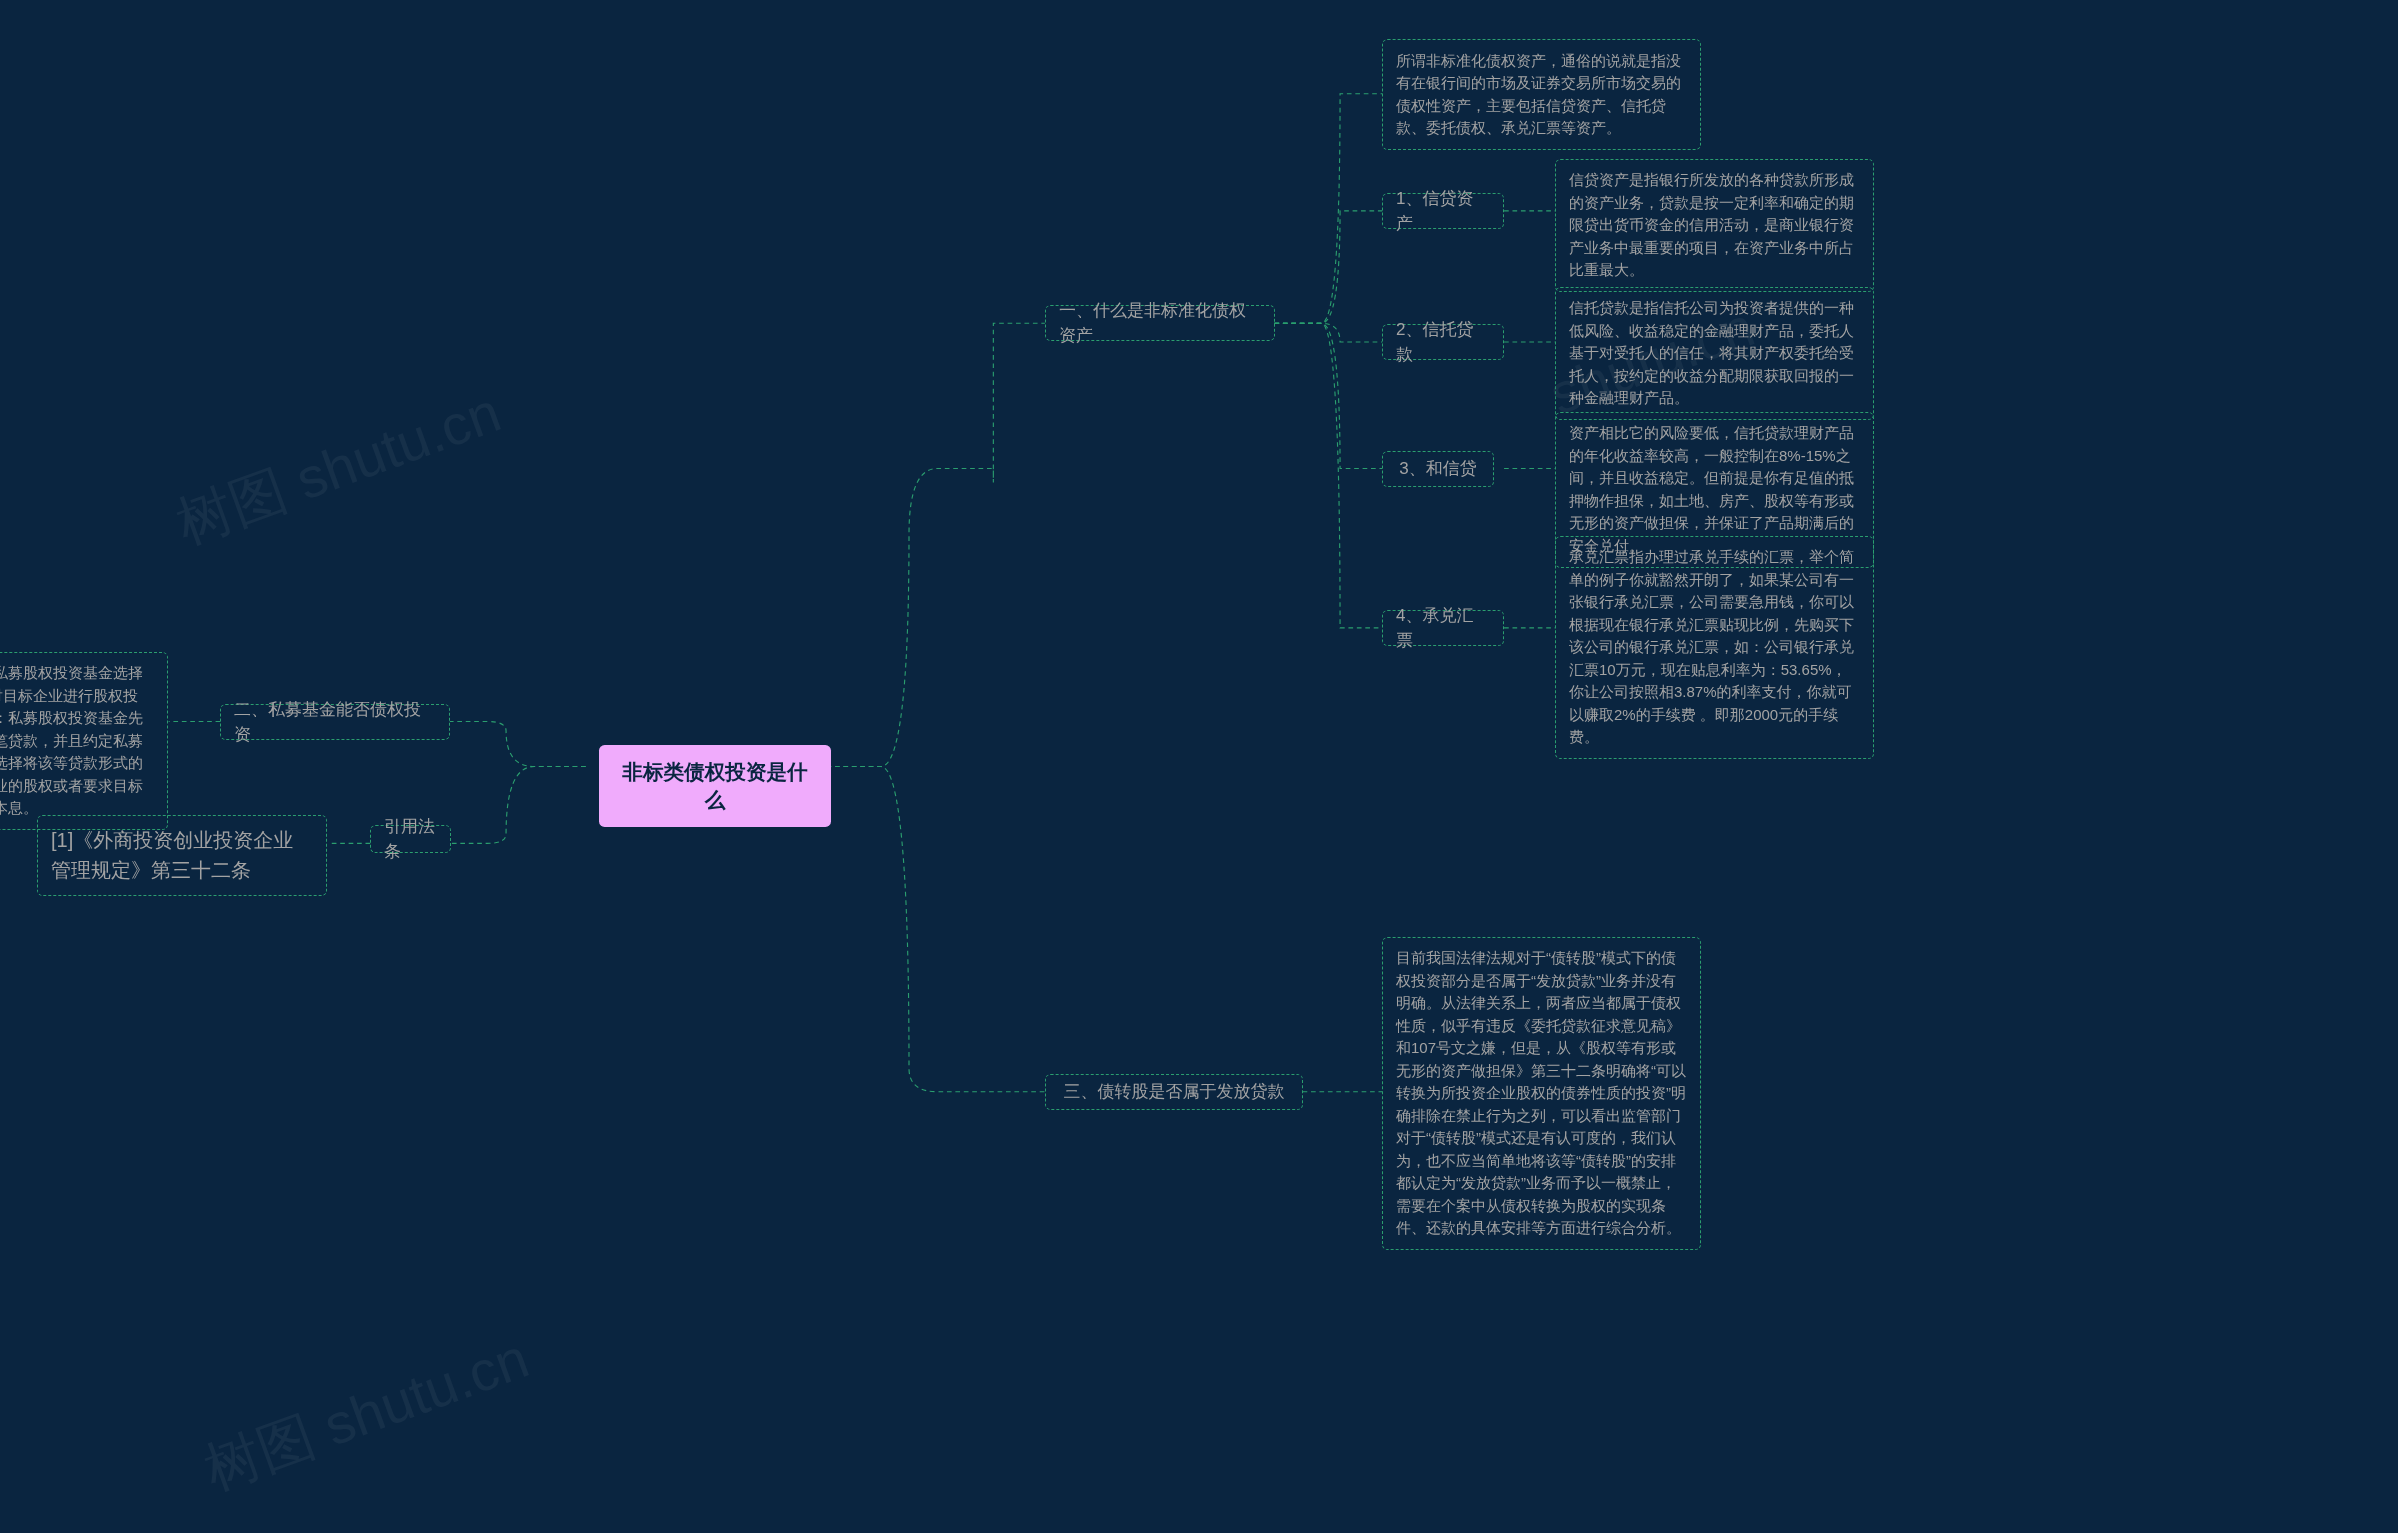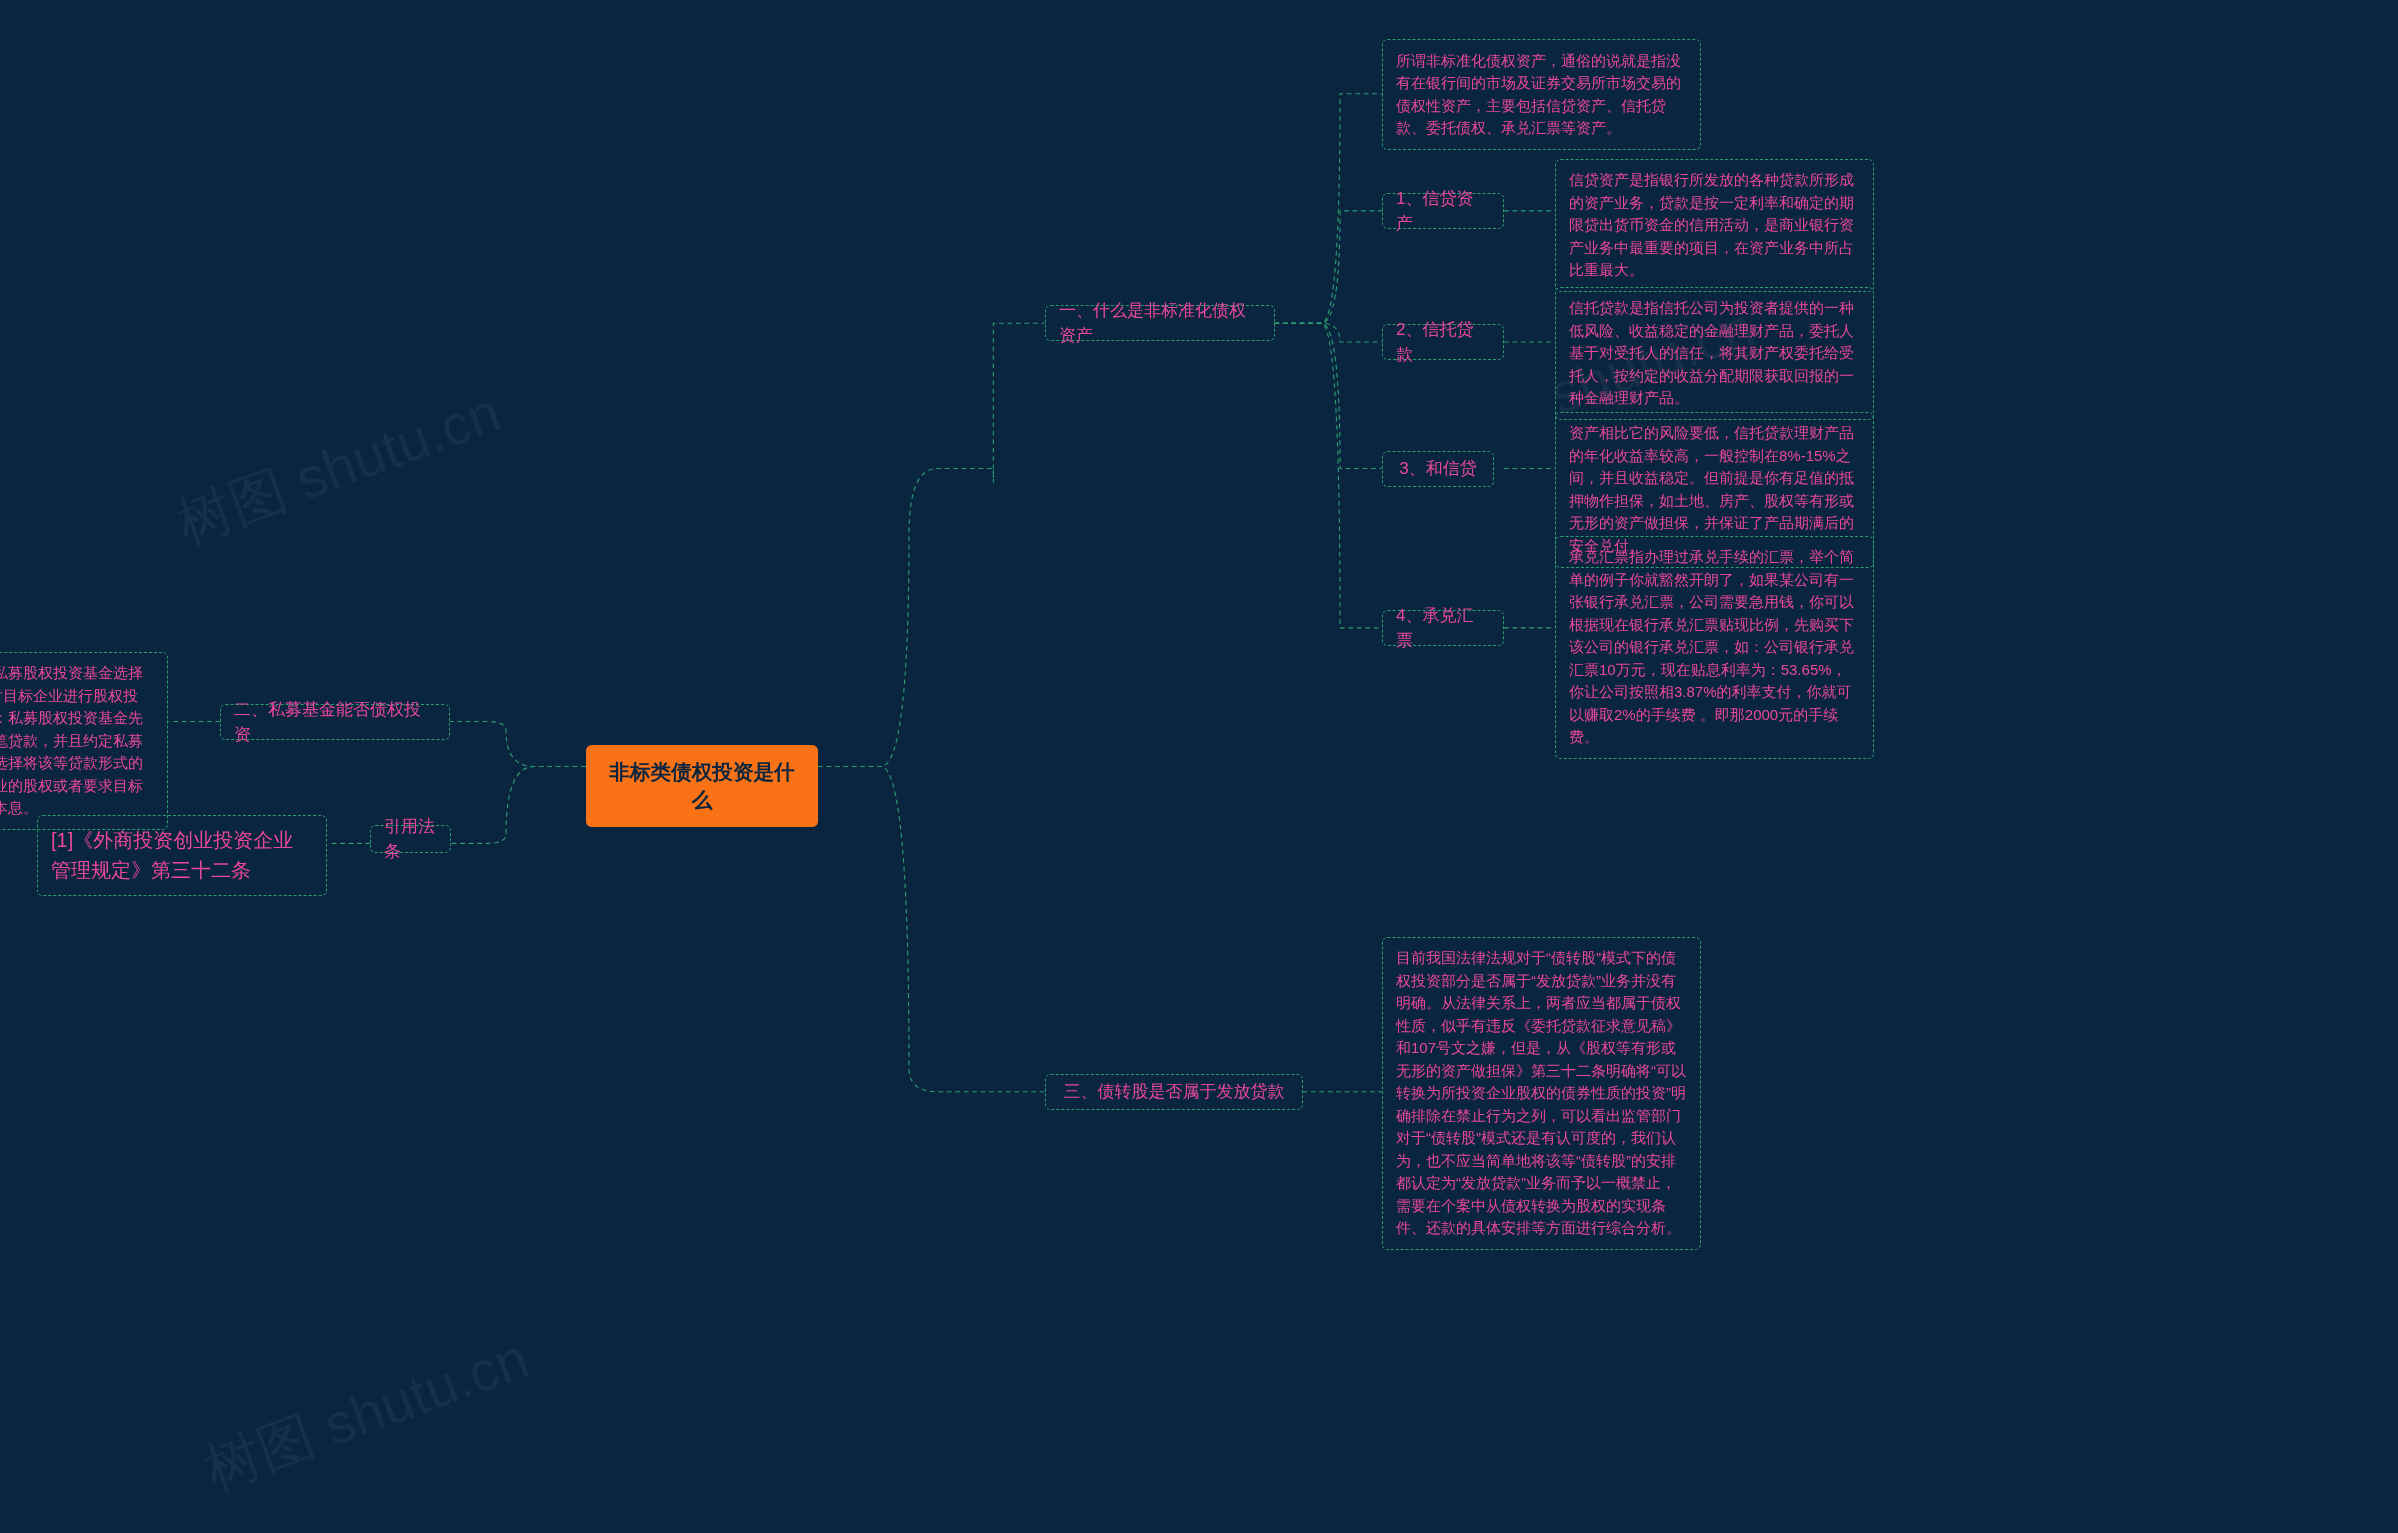--- a/index.html
+++ b/index.html
@@ -16,41 +16,42 @@
     position: absolute;
     color: rgba(255,255,255,0.05);
     font-size: 56px;
     transform: rotate(-20deg);
     pointer-events: none;
   }
   .node {
     position: absolute;
     border: 0.9px dashed #2b9e6f;
     border-radius: 5.6px;
-    color: #ec4899;
+    color: #a3a3a3;
     font-size: 17px;
     line-height: 1.5;
     display: flex;
     align-items: center;
     justify-content: center;
     text-align: left;
     box-sizing: border-box;
   }
   .node.pad-h { padding: 7.5px 13px; }
   .node.pad-v { padding: 9.4px 13px; }
   .center-node {
     position: absolute;
-    background: #f97316;
+    background: #f0abfc;
     color: #0a2540;
     border-radius: 5.6px;
     font-size: 20.6px;
     font-weight: 600;
     padding: 13px 19px;
     box-sizing: border-box;
     text-align: center;
+    margin-left: 13px;
   }
   .leaf {
     width: 319px;
     font-size: 15px;
   }
   svg.connectors {
     position: absolute;
     left: 0; top: 0;
     width: 2399px;
     height: 1534px;

